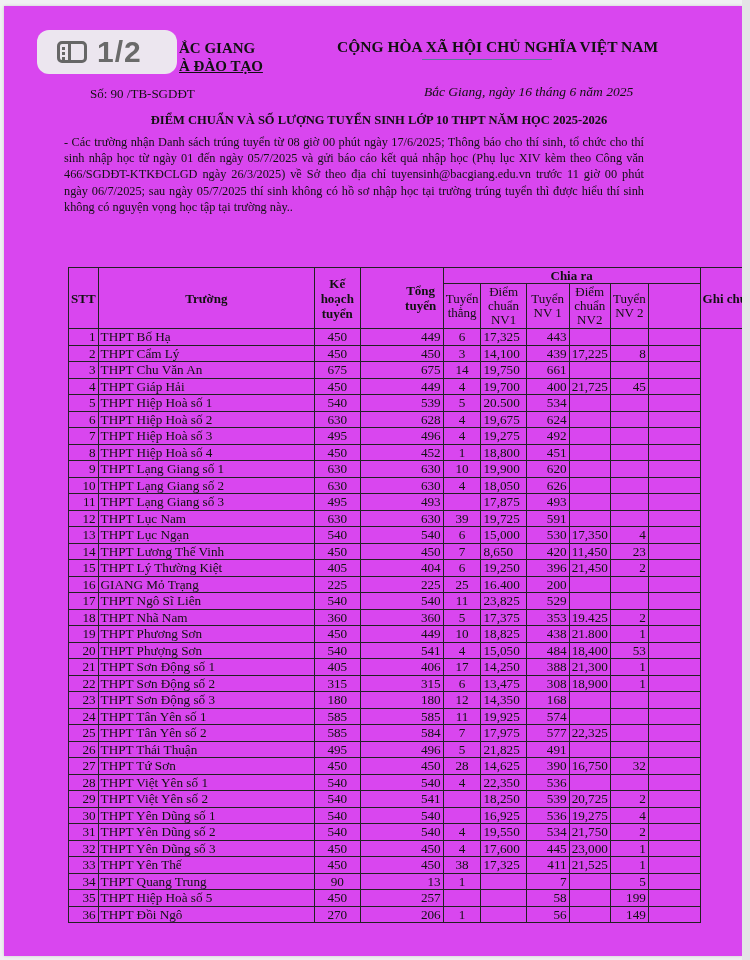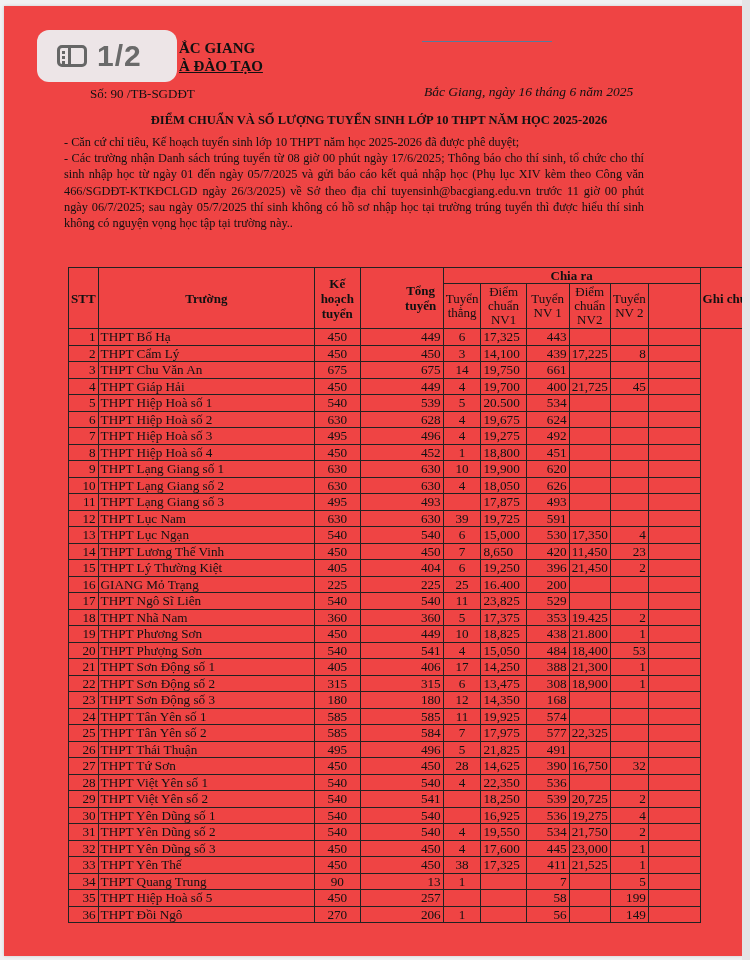--- a/index.html
+++ b/index.html
@@ -1,19 +1,19 @@
 <!DOCTYPE html>
 <html><head>
 <meta charset="utf-8">
 <style>
   html, body { margin:0; padding:0; }
   body { width:750px; height:960px; background:#f0f0f2; position:relative; overflow:hidden; font-family:"Liberation Serif", serif; color:#111; }
-  .page { position:absolute; left:4px; top:6px; width:738px; height:950px; background:#ef4444; box-shadow:0 0 3px rgba(0,0,0,0.15); }
+  .page { position:absolute; left:4px; top:6px; width:738px; height:950px; background:#d946ef; box-shadow:0 0 3px rgba(0,0,0,0.15); }
   .rightbar { position:absolute; right:0; top:0; width:8px; height:960px; background:#e4e4e6; }
-  .page-badge { position:absolute; left:37px; top:30px; width:140px; height:52px; background:rgba(236,236,238,0.96); border-radius:12px; display:flex; align-items:center; padding-left:20px; box-sizing:border-box; z-index:5; cursor:pointer; }
+  .page-badge { position:absolute; left:37px; top:30px; width:140px; height:44px; background:rgba(236,236,238,0.96); border-radius:12px; display:flex; align-items:center; padding-left:20px; box-sizing:border-box; z-index:5; cursor:pointer; }
   .page-badge .ico { width:30px; height:22px; border:3px solid #666; border-radius:5px; box-sizing:border-box; position:relative; margin-right:10px; }
   .page-badge .ico::before { content:""; position:absolute; left:8px; top:0; bottom:0; width:3px; background:#666; }
   .page-badge .ico i { position:absolute; left:2px; width:3px; height:3px; background:#666; }
   .page-badge .txt { font-family:"Liberation Sans", sans-serif; font-weight:bold; font-size:30px; color:#6a6a6a; letter-spacing:1px; }
   .hdr-left { position:absolute; left:175px; top:33px; font-size:15px; font-weight:bold; line-height:18px; }
   .hdr-left .l2 { text-decoration:underline; }
   .docnum { position:absolute; left:86px; top:80px; font-size:13px; }
   .hdr-right { position:absolute; left:333px; top:32px; width:300px; text-align:center; font-weight:bold; }
   .hdr-right .l1 { font-size:15.5px; white-space:nowrap; }
   .hdr-right .l2 { font-size:15.5px; margin-top:1px; }
@@ -41,28 +41,28 @@
 <body>
 
 <div class="page">
   <div class="hdr-left">
     <div>ẮC GIANG</div>
     <div class="l2">À ĐÀO TẠO</div>
   </div>
   <div class="docnum">Số: 90 /TB-SGDĐT</div>
 
   <div class="hdr-right">
+    <div class="l1">CỘNG HÒA XÃ HỘI CHỦ NGHĨA VIỆT NAM</div>
     <div class="uline"></div>
   </div>
   <div class="date">Bắc Giang, ngày 16 tháng 6 năm 2025</div>
 
   <div class="title">ĐIỂM CHUẨN VÀ SỐ LƯỢNG TUYỂN SINH LỚP 10 THPT NĂM HỌC 2025-2026</div>
 
   <div class="paras">
-    <p>- Căn cứ chỉ tiêu, Kế hoạch tuyển sinh lớp 10 THPT năm học 2025-2026 đã được phê duyệt;</p>
     <p>- Các trường nhận Danh sách trúng tuyển từ 08 giờ 00 phút ngày 17/6/2025; Thông báo cho thí sinh, tổ chức cho thí sinh nhập học từ ngày 01 đến ngày 05/7/2025 và gửi báo cáo kết quả nhập học (Phụ lục XIV kèm theo Công văn 466/SGDĐT-KTKĐCLGD ngày 26/3/2025) về Sở theo địa chỉ tuyensinh@bacgiang.edu.vn trước 11 giờ 00 phút ngày 06/7/2025; sau ngày 05/7/2025 thí sinh không có hồ sơ nhập học tại trường trúng tuyển thì được hiểu thí sinh không có nguyện vọng học tập tại trường này..</p>
   </div>
 </div>
 
 <table class="main">
   <thead>
     <tr>
       <th rowspan="2">STT</th>
       <th rowspan="2">Trường</th>
       <th rowspan="2" style="width:42px;white-space:normal;line-height:15px;">Kế hoạch tuyển</th>

